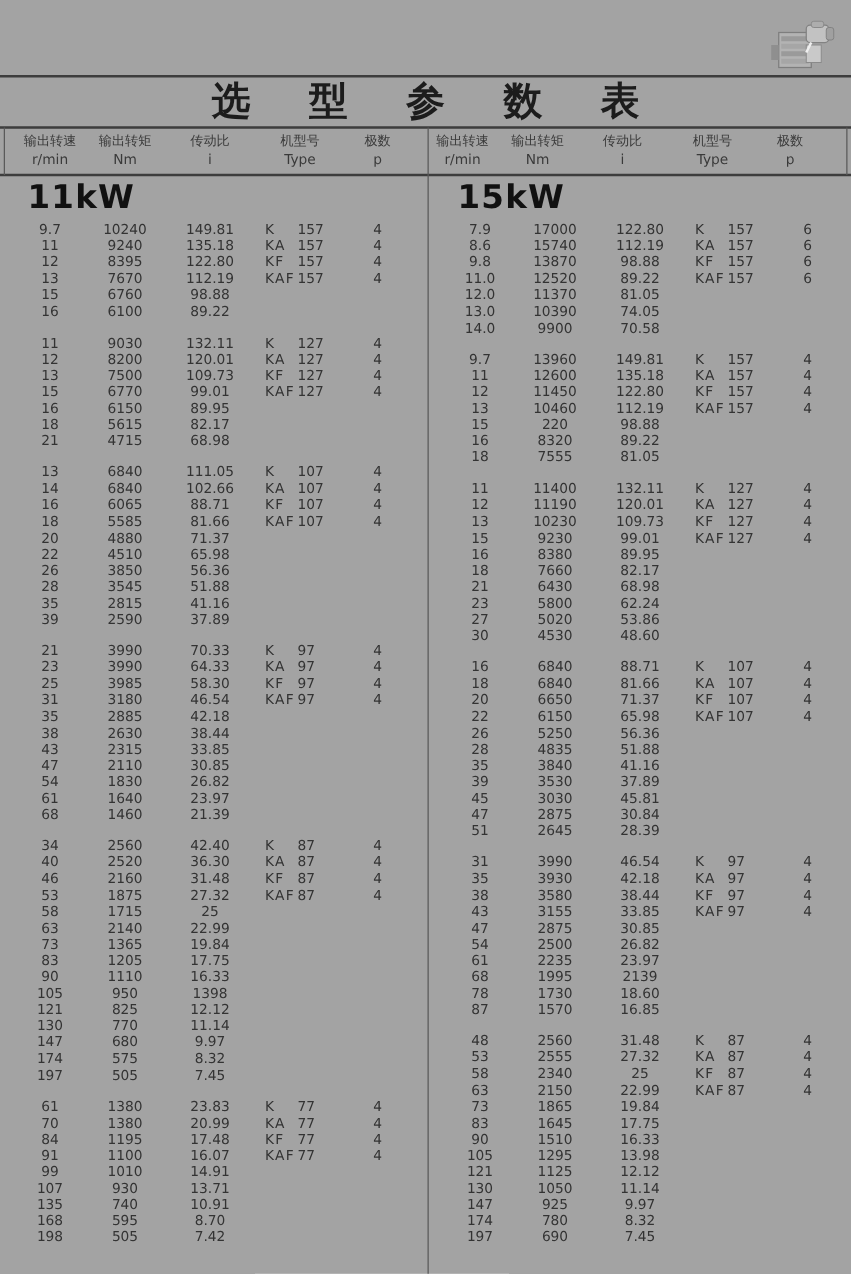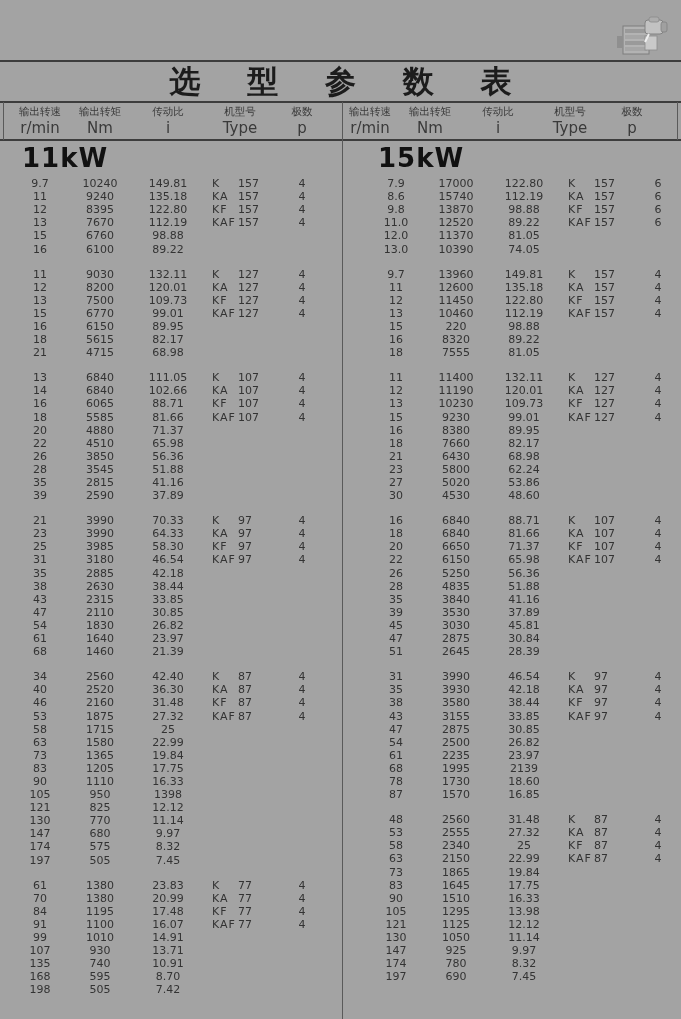--- a/index.html
+++ b/index.html
@@ -34,27 +34,27 @@
     white-space: nowrap;
   }
 
   
   .header-band { position: absolute; top: 103px; left: 0; width: 588px; height: 36px; display: flex; }
   .header-half { height: 36px; display: grid; align-content: center; }
   .header-half.left  { width: 342px; padding-left: 12px; grid-template-columns: 56px 64px 72px 72px 52px; }
   .header-half.right { width: 339px; padding-left: 14px; grid-template-columns: 56px 64px 72px 72px 52px; }
   .hcell { text-align: center; line-height: 1.35; }
   .hcell .zh { font-size: 10.5px; color: #3a3a3a; display: block; }
-  .hcell .en { font-size: 15px;  color: #3a3a3a; display: block; }
+  .hcell .en { font-size: 11px;  color: #3a3a3a; display: block; }
 
   
   .body { position: absolute; top: 142px; left: 0; width: 681px; height: 877px; display: flex; }
   .body-half { height: 100%; overflow: hidden; }
   .body-half.left  { width: 342px; padding-left: 12px; }
-  .body-half.right { width: 339px; padding-left: 26px; }
+  .body-half.right { width: 339px; padding-left: 14px; }
 
   .power-heading {
     font-size: 26px; font-weight: bold; color: #111;
     margin: 3px 0 6px 10px; letter-spacing: 1px; line-height: 26px;
   }
 
   .block { margin-bottom: 12px; }
   .row {
     display: grid;
     grid-template-columns: 56px 64px 72px 34px 38px 52px;
@@ -463,21 +463,21 @@
             <div class="row">
               <span class="cell c0">58</span>
               <span class="cell c1">1715</span>
               <span class="cell c2">25</span>
               <span class="cell c3"></span>
               <span class="cell c4"></span>
               <span class="cell c5"></span>
             </div>
             <div class="row">
               <span class="cell c0">63</span>
-              <span class="cell c1">1580</span>
+              <span class="cell c1">2140</span>
               <span class="cell c2">22.99</span>
               <span class="cell c3"></span>
               <span class="cell c4"></span>
               <span class="cell c5"></span>
             </div>
             <div class="row">
               <span class="cell c0">73</span>
               <span class="cell c1">1365</span>
               <span class="cell c2">19.84</span>
               <span class="cell c3"></span>
@@ -670,20 +670,28 @@
               <span class="cell c5"></span>
             </div>
             <div class="row">
               <span class="cell c0">13.0</span>
               <span class="cell c1">10390</span>
               <span class="cell c2">74.05</span>
               <span class="cell c3"></span>
               <span class="cell c4"></span>
               <span class="cell c5"></span>
             </div>
+            <div class="row">
+              <span class="cell c0">14.0</span>
+              <span class="cell c1">9900</span>
+              <span class="cell c2">70.58</span>
+              <span class="cell c3"></span>
+              <span class="cell c4"></span>
+              <span class="cell c5"></span>
+            </div>
           </div>
           <div class="block">
             <div class="row">
               <span class="cell c0">9.7</span>
               <span class="cell c1">13960</span>
               <span class="cell c2">149.81</span>
               <span class="cell c3">K</span>
               <span class="cell c4">157</span>
               <span class="cell c5">4</span>
             </div>

